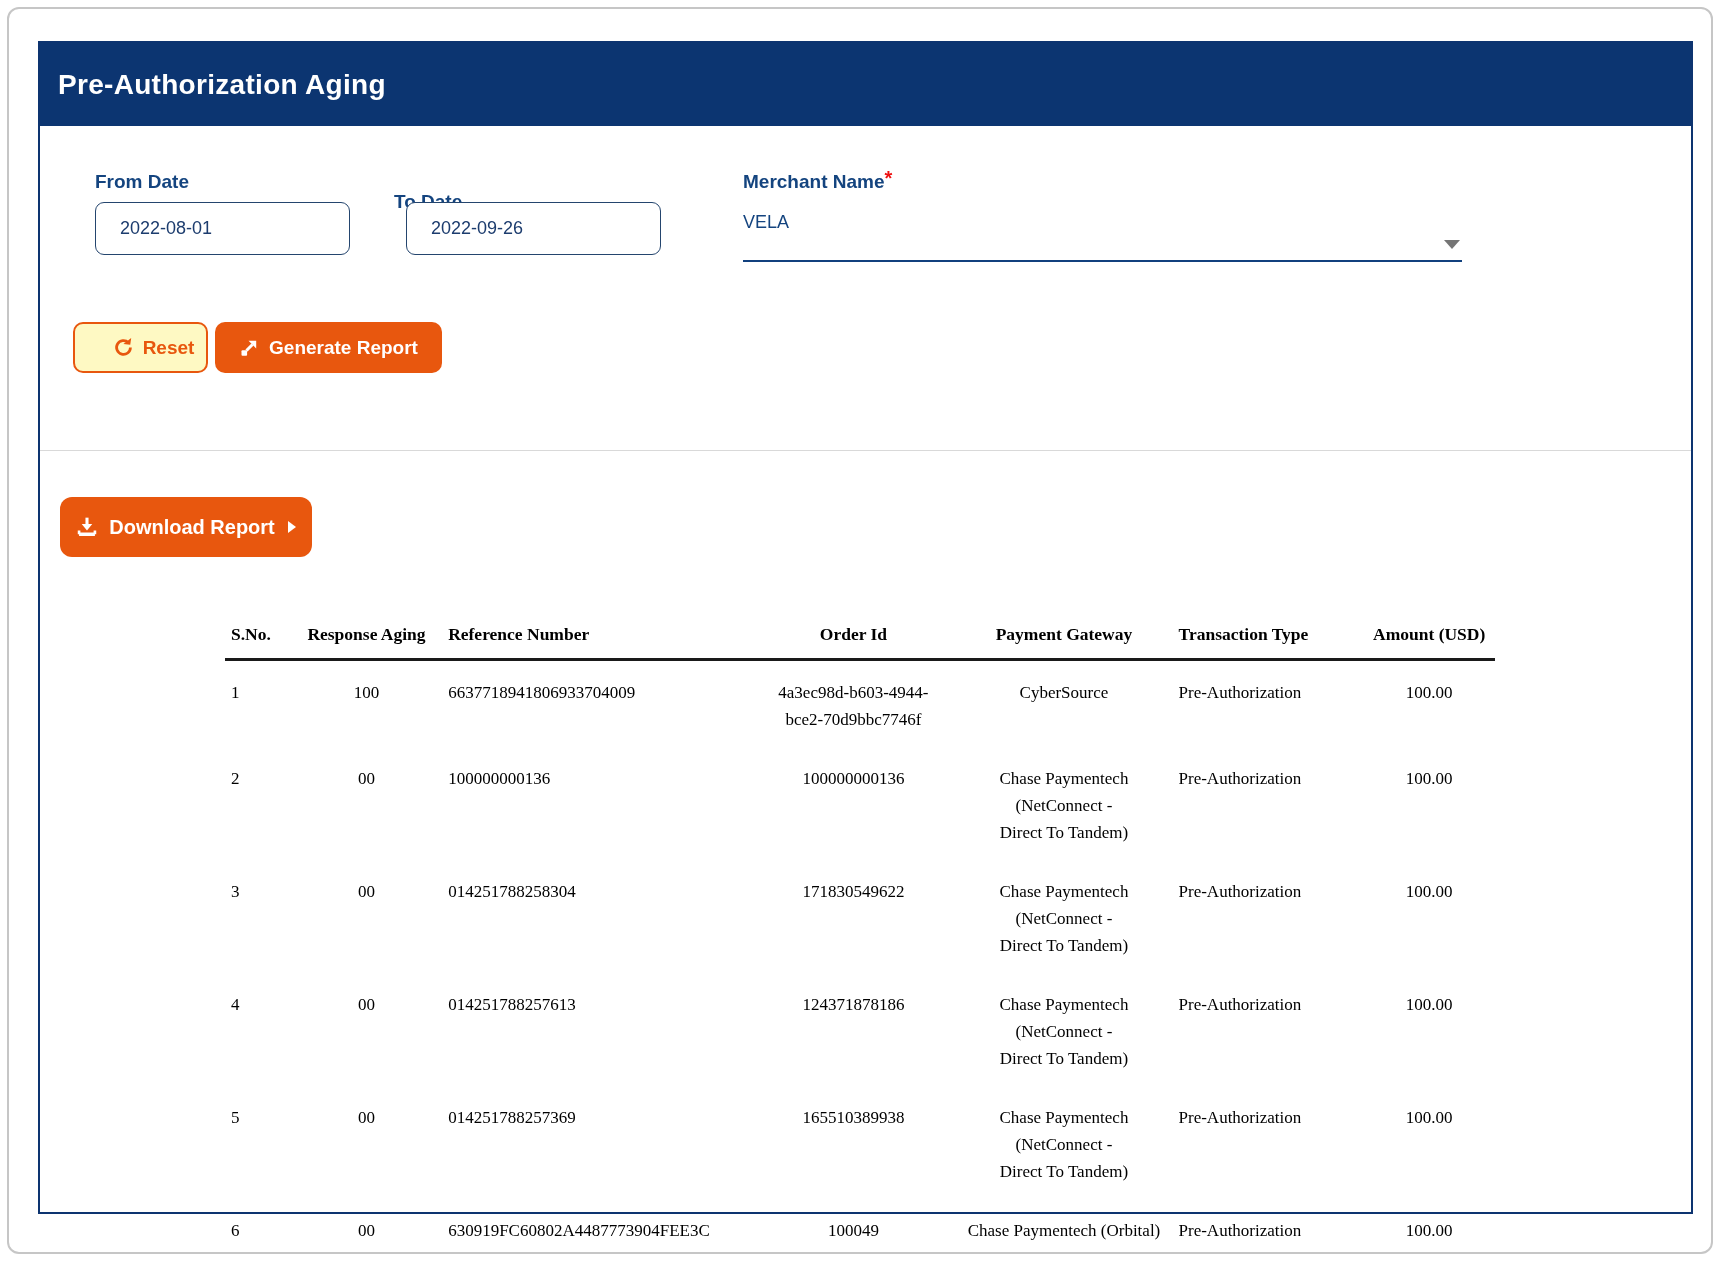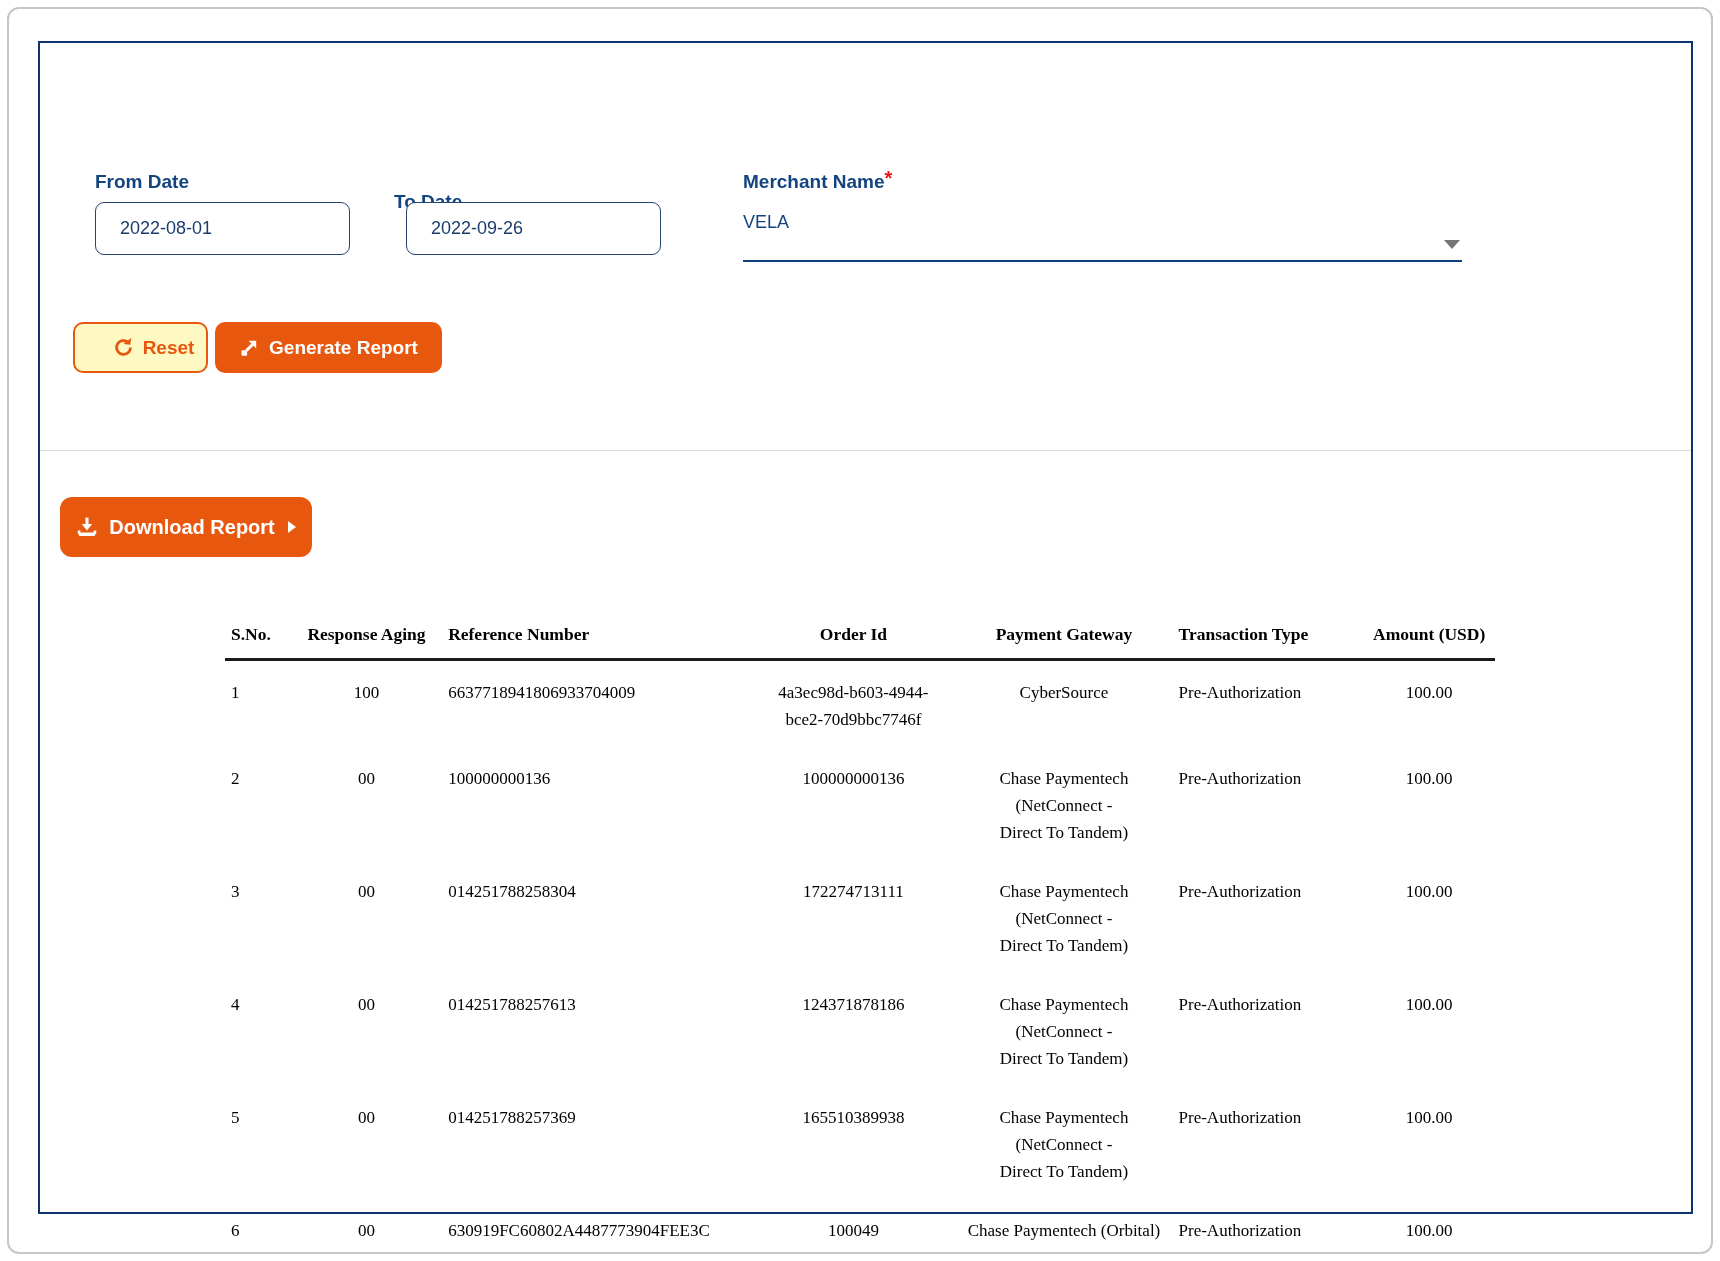--- a/index.html
+++ b/index.html
@@ -81,20 +81,23 @@
   td.gw-small { font-size:13.5px; }
   td.gw-mid { font-size:15.5px; }
 </style>
 </head>
 <body>
 
 <div class="window-frame"></div>
 
 <div class="card">
 
+  <div class="card-header">
+    <span class="card-title">Pre-Authorization Aging</span>
+  </div>
 
   <span class="field-label" style="left:55px; top:128px;">
     <span>From Date</span>
   </span>
   <input class="date-input" style="left: 55px; top: 159px;" type="text" value="2022-08-01">
 
   <span class="field-label" style="left:354px; top:128px;margin-top:20px;">
     <span>To Date</span>
   </span>
   <input class="date-input" style="left: 366px; top: 159px;" type="text" value="2022-09-26">
@@ -177,21 +180,21 @@
     <td class="ac col-order">100000000136</td>
     <td class="ac col-gateway gw-small">Chase Paymentech (NetConnect -
 Direct To Tandem)</td>
     <td class="al">Pre-Authorization</td>
     <td class="ac">100.00</td>
   </tr>
           <tr>
     <td class="al">3</td>
     <td class="ac">00</td>
     <td class="al">014251788258304</td>
-    <td class="ac col-order">172274713111</td>
+    <td class="ac col-order">171830549622</td>
     <td class="ac col-gateway gw-small">Chase Paymentech (NetConnect -
 Direct To Tandem)</td>
     <td class="al">Pre-Authorization</td>
     <td class="ac">100.00</td>
   </tr>
           <tr>
     <td class="al">4</td>
     <td class="ac">00</td>
     <td class="al">014251788257613</td>
     <td class="ac col-order">124371878186</td>

